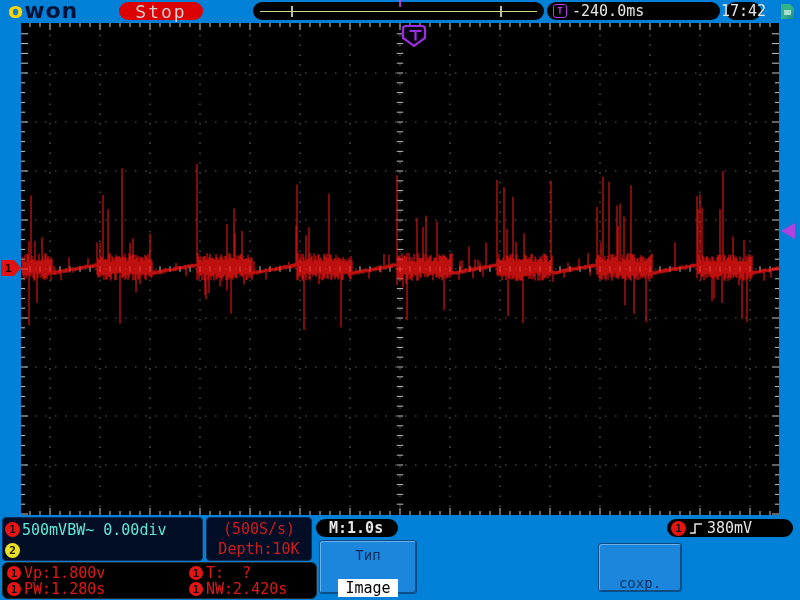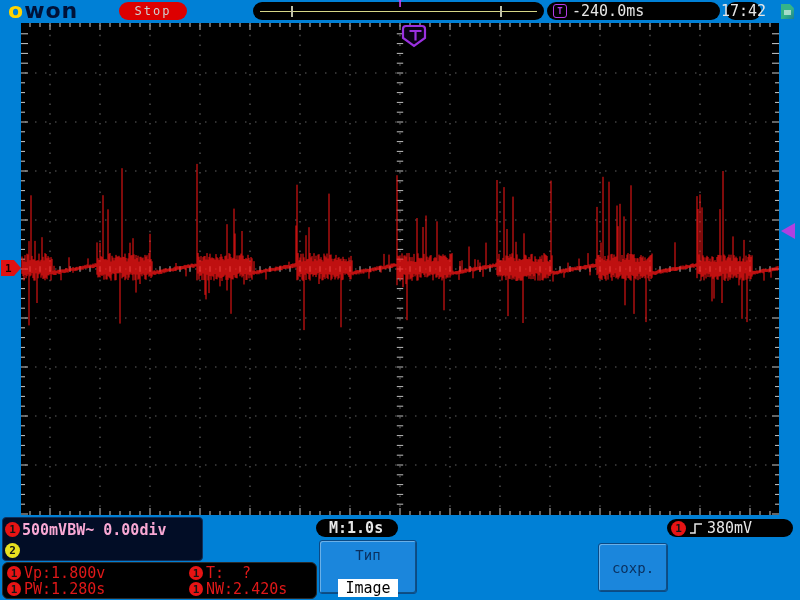--- a/index.html
+++ b/index.html
@@ -7,22 +7,22 @@
     position:relative;width:800px;height:600px;overflow:hidden;
     background:#0080d6;
     font-family:"DejaVu Sans Mono", monospace;
   }
   
   .logo{position:absolute;left:8px;top:-2px;font-family:"DejaVu Sans",sans-serif;
     font-size:22px;font-weight:800;letter-spacing:1px;color:#001238;}
   .logo .o{color:#ffd400;}
   .pill{position:absolute;height:18px;top:2px;border-radius:9px;background:#000;
     display:flex;align-items:center;color:#e6e6e6;font-size:15px;}
-  .stop-pill{left:119px;width:68px;background:#dd0000;justify-content:center;
-    color:#cfcfcf;font-size:12px;letter-spacing:2px;}
+  .stop-pill{left:119px;width:84px;background:#dd0000;justify-content:center;
+    color:#cfcfcf;font-size:18px;letter-spacing:2px;}
   .hpos-pill{left:253px;width:291px;}
   .hpos-line{position:absolute;left:7px;right:7px;top:9px;height:1px;background:#d6d688;}
   .hpos-bracket{position:absolute;top:4px;width:2px;height:11px;background:#c0c0a8;}
   .hpos-tmark{position:absolute;left:394px;top:-3px;width:12px;text-align:center;
     color:#c743ef;font-size:11px;font-weight:bold;z-index:3;}
   .toff-pill{left:547px;width:173px;padding-left:6px;box-sizing:border-box;}
   .t-icon{width:12px;height:12px;border:1.5px solid #b43ce8;border-radius:3px;
     color:#b43ce8;font-size:9px;font-weight:bold;display:flex;align-items:center;
     justify-content:center;margin-right:5px;flex:0 0 auto;}
   .clock-pill{left:726px;width:35px;justify-content:center;}
@@ -39,41 +39,41 @@
     clip-path:polygon(100% 0,100% 100%,0 50%);z-index:2;}
   
   .panel{position:absolute;background:#020d26;border:1px solid #10305a;border-radius:4px;box-sizing:border-box;}
   .ch-panel{left:2px;top:517px;width:201px;height:44px;padding:1px 2px;}
   .ch-row{display:flex;align-items:center;height:21px;}
   .badge{width:15px;height:15px;border-radius:50%;font-size:11px;font-weight:bold;color:#151515;
     display:flex;align-items:center;justify-content:center;flex:0 0 auto;}
   .badge.red{background:#e81414;}
   .badge.yellow{background:#e8e020;}
   .ch-row .txt{white-space:pre;font-size:15px;margin-left:2px;}
-  .ch1-txt{color:#f9a8d4;font-weight:bold;}
+  .ch1-txt{color:#5eead4;}
   .ch2-txt{color:#e8e828;}
   .samp-panel{left:206px;top:517px;width:106px;height:44px;color:#cf1d1d;font-size:15px;
     display:flex;flex-direction:column;align-items:center;justify-content:space-evenly;}
   .m-pill{left:316px;top:519px;width:82px;padding-left:13px;box-sizing:border-box;font-weight:bold;}
   .trig-pill{left:667px;top:519px;width:126px;padding-left:4px;box-sizing:border-box;gap:3px;}
   .edge-glyph{flex:0 0 auto;}
   .meas-panel{left:2px;top:562px;width:315px;height:37px;background:#000;border:1px solid #2a2a2a;
     border-radius:6px;padding:2px 4px;}
   .meas-row{display:flex;align-items:center;height:16px;color:#e01818;font-size:15px;}
   .meas-row .badge{width:14px;height:14px;margin-right:3px;}
   .meas-col1{width:182px;display:flex;align-items:center;}
   .meas-col2{display:flex;align-items:center;white-space:pre;}
   .softkey{position:absolute;background:#1b86dc;border:1px solid #0a4a86;border-radius:3px;
     box-shadow:inset 1px 1px 0 rgba(255,255,255,.35), inset -1px -1px 0 rgba(0,0,0,.4);
     color:#0a2f5e;font-size:14px;text-align:center;box-sizing:border-box;}
   .type-btn{left:319px;top:540px;width:98px;height:54px;}
   .type-btn .lbl{margin-top:6px;}
   .type-btn .val{display:inline-block;margin-top:16px;background:#ffffff;color:#000;
     font-size:15px;padding:0 7px;}
-  .save-btn{left:598px;top:543px;width:70px;height:49px;display:flex;align-items:center;justify-content:center;}
+  .save-btn{left:598px;top:543px;width:84px;height:49px;display:flex;align-items:flex-end;justify-content:center;}
 </style>
 </head>
 <body>
 
 <div class="screen">
 
   <div class="logo"><span class="o">o</span><span>won</span></div>
 
   <div class="pill stop-pill">Stop</div>
 
@@ -110,20 +110,24 @@
   <div class="panel ch-panel">
     <div class="ch-row">
       <span class="badge red">1</span>
       <span class="txt ch1-txt">500mVBW~ 0.00div</span>
     </div>
     <div class="ch-row">
       <span class="badge yellow">2</span>
     </div>
   </div>
 
+  <div class="panel samp-panel">
+    <span>(500S/s)</span>
+    <span>Depth:10K</span>
+  </div>
 
   <div class="pill m-pill">M:1.0s</div>
 
   <div class="pill trig-pill">
     <span class="badge red">1</span>
     <svg class="edge-glyph" width="15" height="15" viewBox="0 0 15 15">
         <path d="M1 12h5V3h7" stroke="#e6e6e6" stroke-width="1.5" fill="none"></path>
       </svg>
     <span>380mV</span>
   </div>

